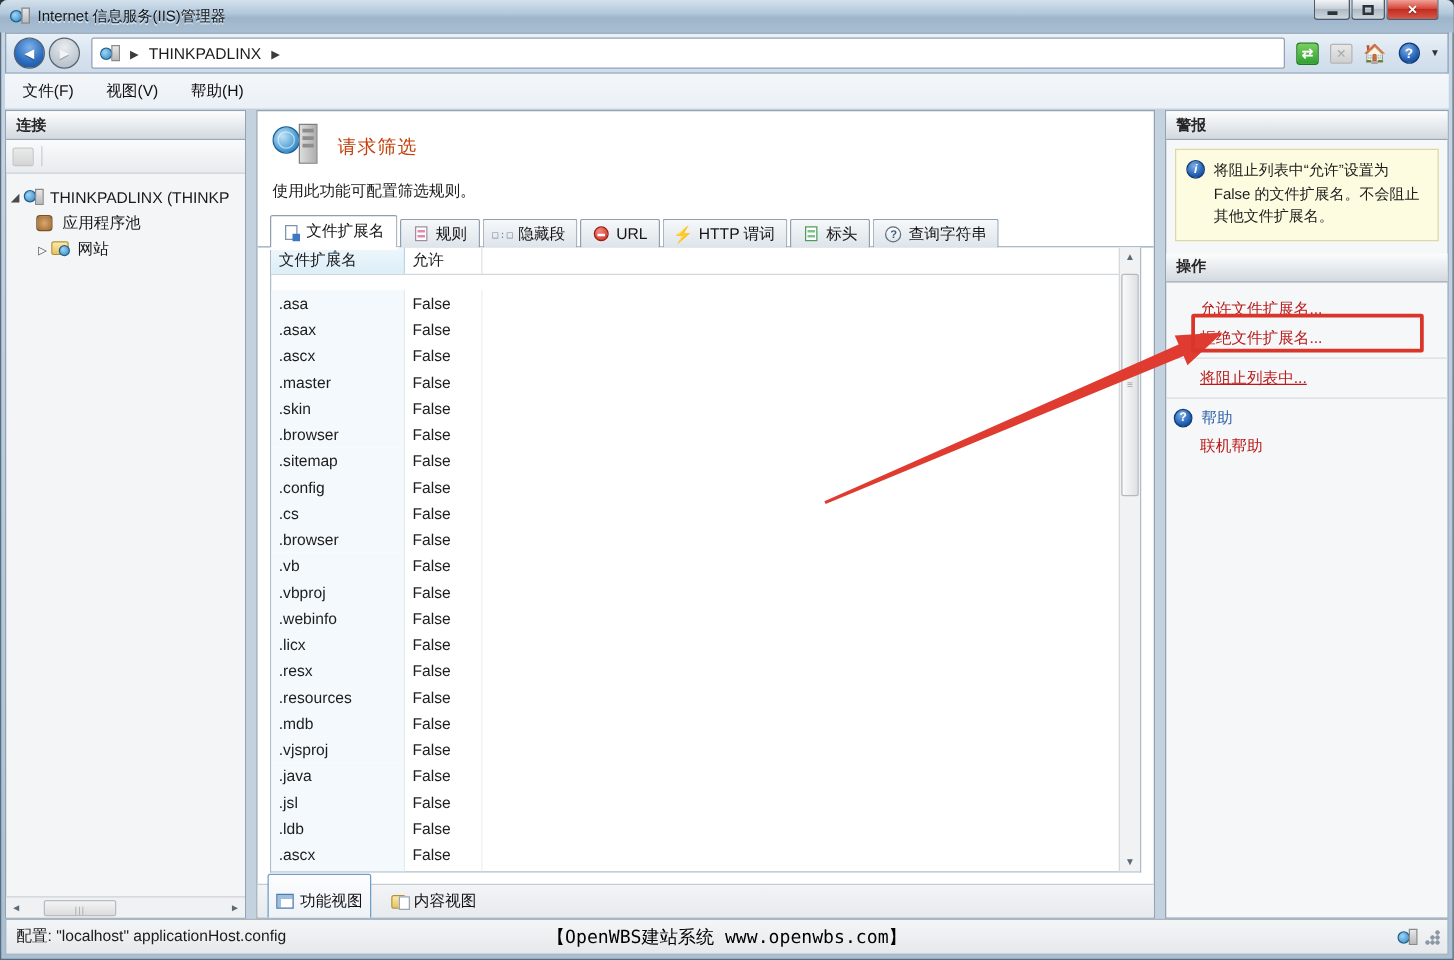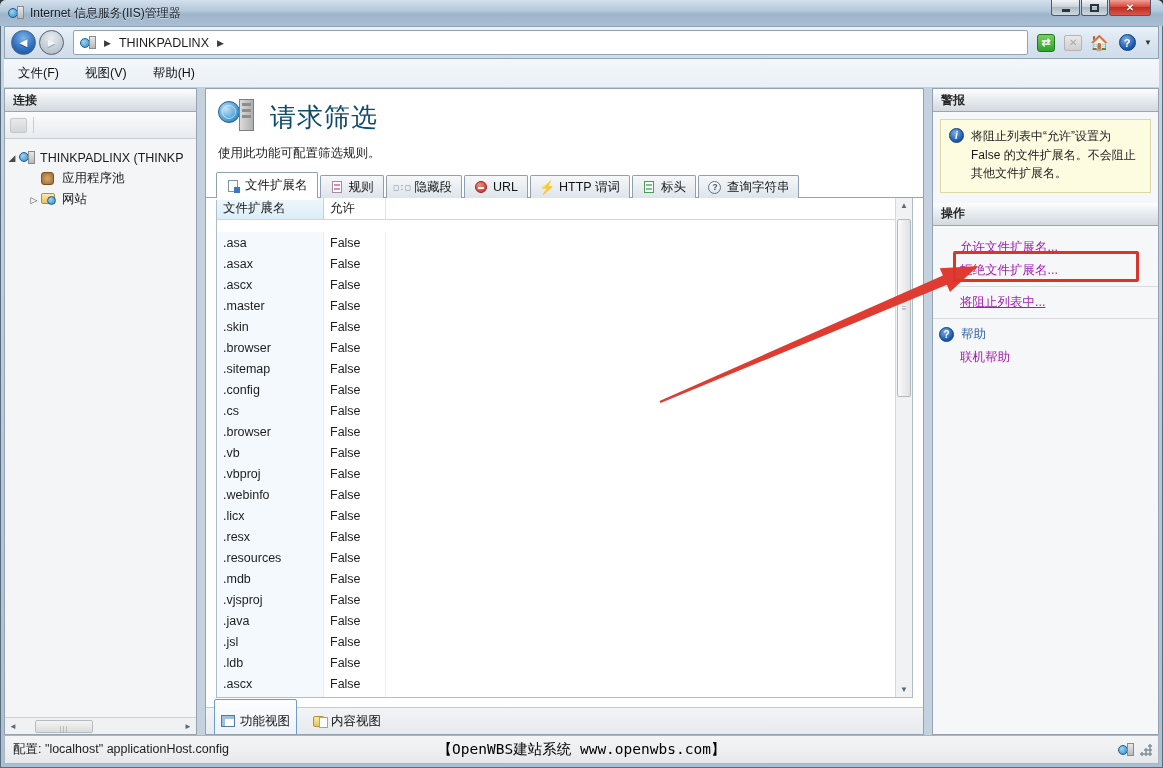--- a/index.html
+++ b/index.html
@@ -103,21 +103,21 @@
   .main-panel { flex:1; background:#fff; border:1px solid #93a3b2; position:relative;
     display:flex; flex-direction:column; overflow:hidden; }
   .feature-head { padding:10px 12px 2px 12px; display:flex; align-items:center; gap:12px; }
   .big-ico { width:40px; height:36px; position:relative; flex:none; }
   .big-ico .globe { position:absolute; left:0; top:2px; width:22px; height:22px; border-radius:50%;
     background:radial-gradient(circle at 35% 35%,#bfe3f7,#3d93cf 70%,#1f6aa0); border:1px solid #1a5f92; }
   .big-ico .globe::after { content:""; position:absolute; inset:3px; border:1px solid rgba(255,255,255,.55); border-radius:50%; }
   .big-ico .tower { position:absolute; right:4px; top:0; width:15px; height:32px;
     background:linear-gradient(90deg,#dcdcdc,#aeaeae); border:1px solid #7f7f7f; }
   .big-ico .tower i { display:block; height:3px; margin:3px 2px 0 2px; background:#8d8d8d; }
-  .feature-title { font-size:26px; color:#0c4a6e; letter-spacing:1px; }
+  .feature-title { font-size:15px; color:#c2410c; letter-spacing:1px; }
   .feature-desc { padding:8px 12px 10px 12px; font-size:12.5px; color:#1c1c1c; }
 
   
   .tabstrip { display:flex; align-items:flex-end; padding:0 0 0 10px; height:26px; position:relative; }
   .tabstrip::after { content:""; position:absolute; left:0; right:0; bottom:0; height:1px; background:#95a5b5; }
   .tab { display:flex; align-items:center; gap:5px; height:23px; padding:0 9px;
     border:1px solid #8f9fb0; border-bottom:none; border-radius:2px 2px 0 0;
     background:linear-gradient(180deg,#f6f8fa,#dde4ea); font-size:12.5px; color:#141414;
     margin-right:2px; position:relative; z-index:1; }
   .tab.active { height:26px; background:#fff; z-index:3; box-shadow:0 2px 0 #fff; }
@@ -165,21 +165,21 @@
   .content-ico::after { content:""; position:absolute; right:-3px; bottom:-2px; width:7px; height:9px; background:#fff; border:1px solid #9aa7b3; }
 
   
   .right-panel { width:227px; background:#f6f7f8; border:1px solid #93a3b2; display:flex; flex-direction:column; }
   .alert-box { margin:7px 7px 10px 7px; background:#fdfce1; border:1px solid #dcd8a8; padding:7px 8px 9px 8px;
     display:flex; gap:7px; font-size:12px; color:#1c1c1c; line-height:1.55; }
   .info-ico { width:15px; height:15px; flex:none; border-radius:50%; color:#fff; font-size:10px; font-weight:bold; font-style:italic;
     background:radial-gradient(circle at 40% 30%,#7fb0e6,#1d5bb0 65%,#12407e); border:1px solid #0e3c76;
     display:flex; align-items:center; justify-content:center; margin-top:1px; }
   .actions { padding-top:10px; font-size:12.5px; }
-  .act-link { display:block; color:#a21caf; padding:3px 8px 3px 27px; text-decoration:none; }
+  .act-link { display:block; color:#b91c1c; padding:3px 8px 3px 27px; text-decoration:none; }
   .act-sep { border-top:1px solid #dadde0; margin:4px 0; }
   .act-link.boxed { text-decoration:underline; }
   .help-row { display:flex; align-items:center; gap:7px; padding:3px 8px 3px 6px; }
   .help-row .circle-q { width:15px; height:15px; font-size:10px; }
   .help-row a { color:#3465a8; text-decoration:none; }
   .act-link.online { padding-left:27px; }
 
   
   .statusbar { position:absolute; left:4px; right:4px; bottom:4px; height:29px;
     background:linear-gradient(180deg,#f4f5f6,#e6e9ec); border:1px solid #aab6c1;
@@ -276,21 +276,21 @@
       </div>
       <div class="tree">
         <div class="tree-row">
           <span class="tw">◢</span>
           <span class="tree-icon srv-ico">
               <span class="globe"></span>
               <span class="tower"></span>
             </span>
           <span>THINKPADLINX (THINKP</span>
         </div>
-        <div class="tree-row" style="padding-left:22px;">
+        <div class="tree-row" style="padding-left:10px;">
           <span class="tw"></span>
           <span class="tree-icon">
               <span class="pool-ico" style="display:block"></span>
             </span>
           <span>应用程序池</span>
         </div>
         <div class="tree-row" style="padding-left:22px;">
           <span class="tw">▷</span>
           <span class="tree-icon">
               <span class="site-ico" style="display:block"></span>

